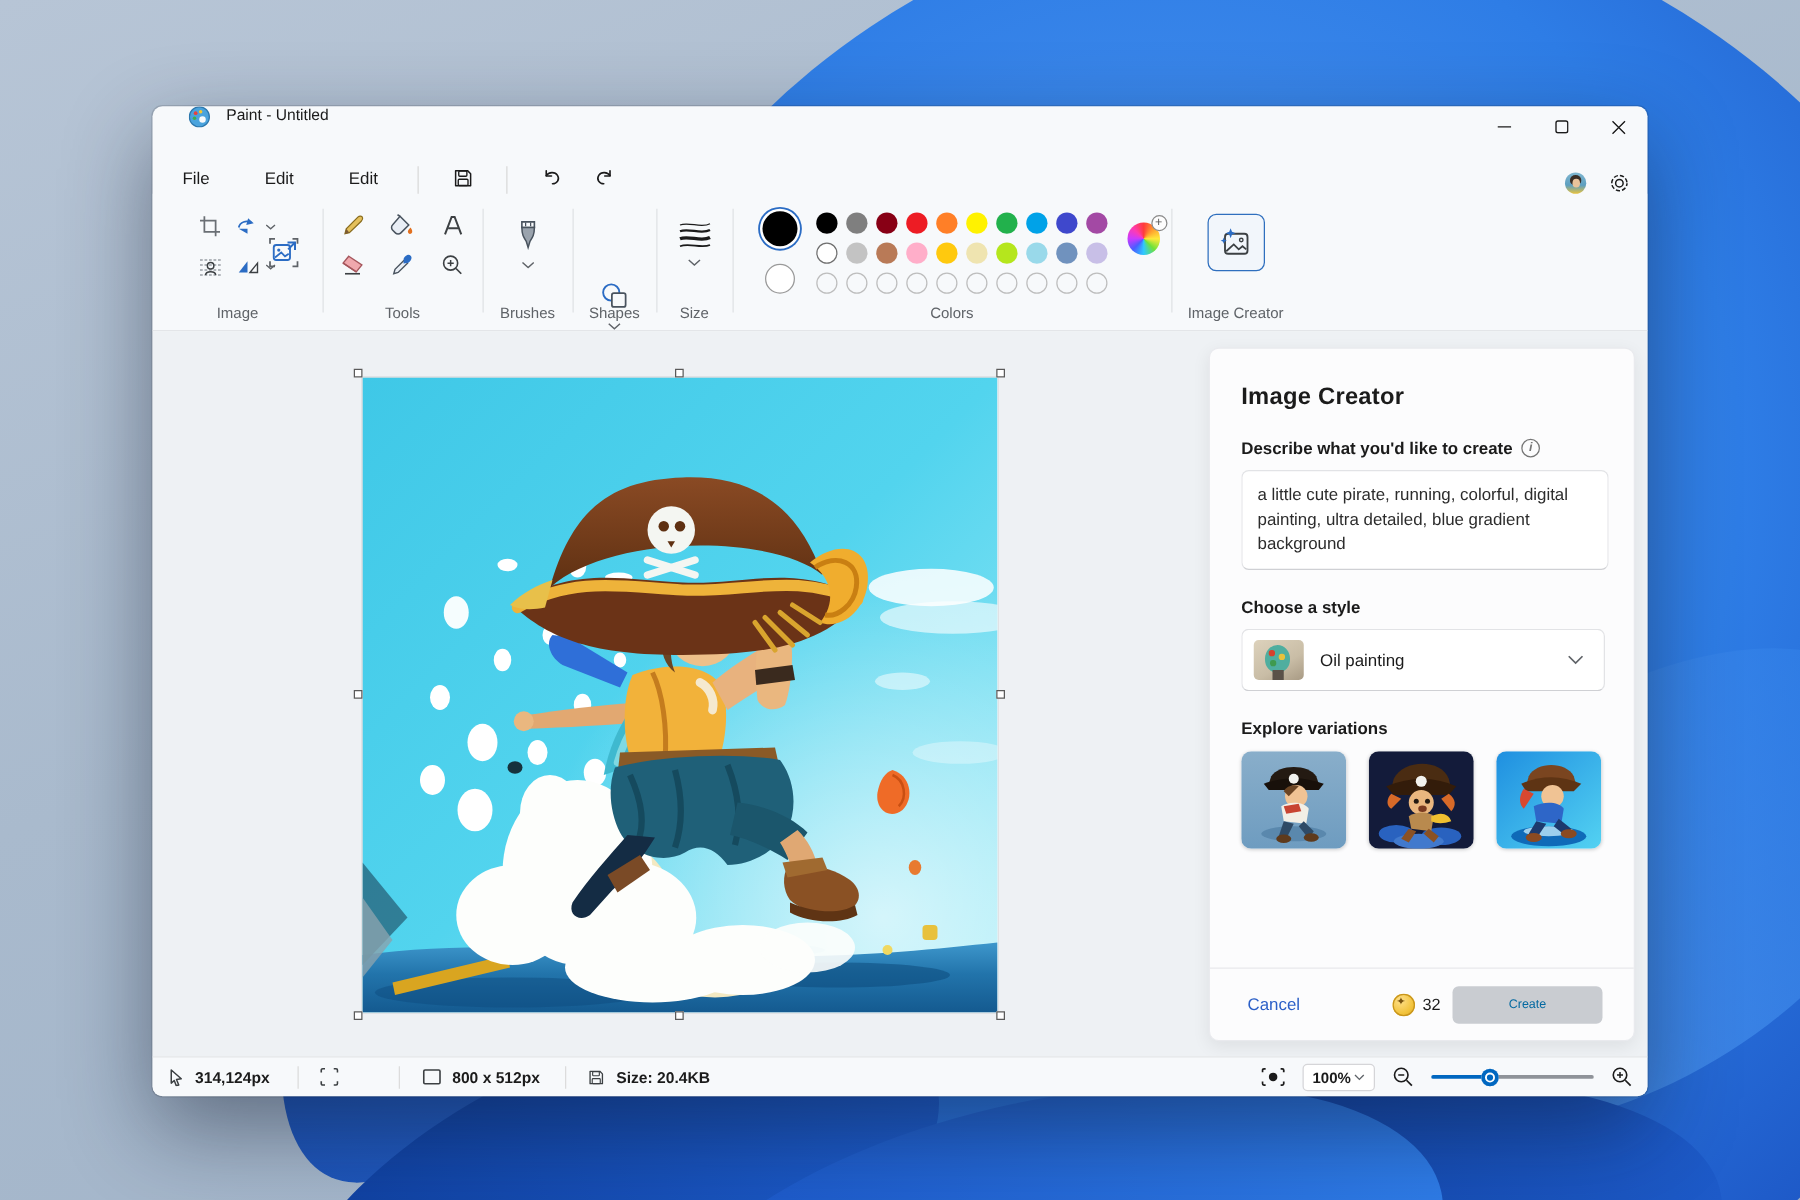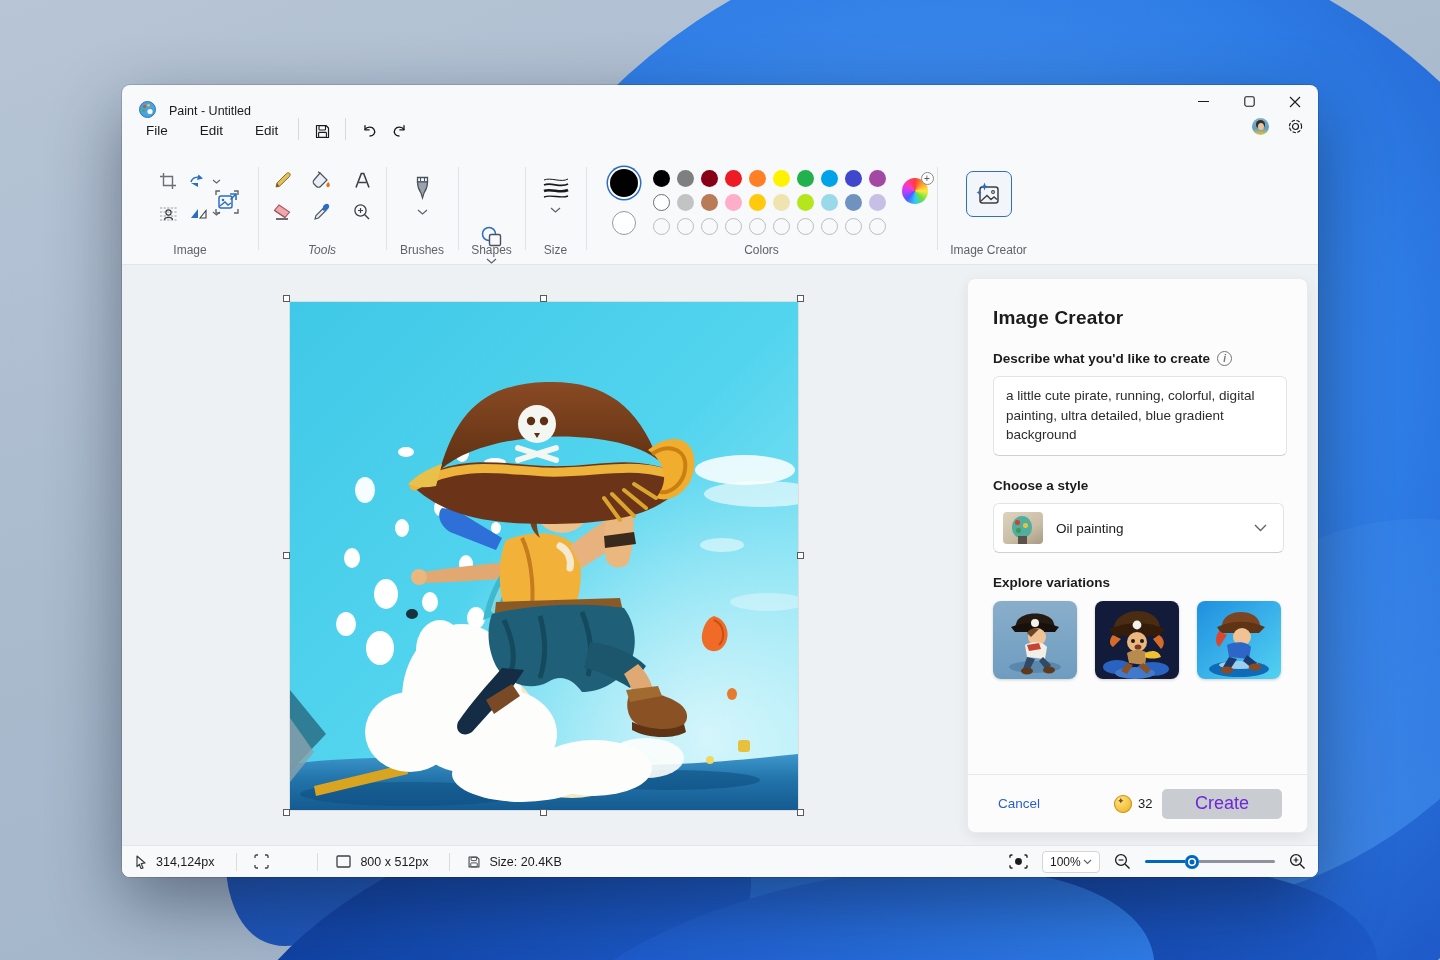--- a/index.html
+++ b/index.html
@@ -23,46 +23,46 @@
             background:linear-gradient(90deg,#0d3a96,#1d5ac8); }
   .petal5 { left:1050px; top:560px; width:520px; height:300px; transform:rotate(-34deg);
             background:linear-gradient(90deg,#5aa2f4,#2e7de6); opacity:.65; }
 
   
   .window { position:absolute; left:122px; top:85px; width:1196px; height:792px;
             background:#f7f9fb; border-radius:8px; overflow:hidden;
             box-shadow:0 26px 70px rgba(10,20,40,.45), 0 0 0 1px rgba(0,0,0,.12); }
 
   
-  .titlebar { height:33px; display:flex; align-items:flex-end; position:relative; }
+  .titlebar { height:33px; display:flex; align-items:flex-start; position:relative;padding-left:12px; }
   .app-icon { width:17px; height:17px; margin-left:17px; }
   .title-text { font-size:12.5px; margin-left:13px; color:#1b1b1b; }
   .win-controls { position:absolute; right:0; top:0; height:33px; display:flex; }
   .win-btn { width:46px; height:33px; display:flex; align-items:center; justify-content:center; cursor:default; }
 
   
-  .menubar { height:37px; display:flex; align-items:flex-start; position:relative; }
+  .menubar { height:37px; display:flex; align-items:flex-end; position:relative;gap:12px; }
   .menu-item { font-size:13.5px; padding:5px 12px; margin-left:8px; border-radius:5px; }
   .menu-item:first-child { margin-left:12px; }
   .vdiv { width:1px; height:22px; background:#d9d9d9; margin:0 8px; }
   .tool-btn16 { width:30px; height:26px; display:flex; align-items:center; justify-content:center; border-radius:5px; }
   .menubar-right { position:absolute; right:14px; display:flex; align-items:center; gap:18px; }
   .avatar { width:17px; height:17px; border-radius:50%; overflow:hidden; position:relative;
             background:linear-gradient(180deg,#7fb6cf 0%,#5d9fc0 60%,#e8c23c 100%); }
   .avatar .hair { position:absolute; left:4px; top:2px; width:9px; height:8px; border-radius:50% 50% 40% 40%; background:#3a2e26; }
   .avatar .face { position:absolute; left:5.5px; top:5px; width:6px; height:7px; border-radius:50%; background:#e9c39b; }
 
   
   .ribbon { height:110px; display:flex; background:#f7f9fb; border-bottom:1px solid #e3e5e8; }
   .rgroup { display:flex; flex-direction:column; align-items:center; position:relative; }
   .rgroup + .rgroup::before { content:""; position:absolute; left:0; top:12px; bottom:14px; width:1px; background:#e0e2e5; }
   .rgroup-label { position:absolute; bottom:7px; font-size:12px; color:#5f6368; white-space:nowrap; }
   .g-selection { width:95px; }
   .g-image     { width:136px; }
-  .g-tools     { width:128px;font-style:italic; }
+  .g-tools     { width:128px; }
   .g-brushes   { width:72px; }
   .g-shapes    { width:67px;justify-content:flex-end; }
   .g-size      { width:61px; }
   .g-colors    { width:351px; }
   .g-imgcreator{ width:103px; }
   .g-layers    { width:92px; }
   .chev { display:block; }
 
   .sel-rect { width:30px; height:28px; border:1.6px dashed #444; margin-top:21px; border-radius:2px; }
   .icon24 { width:20px; height:20px; display:flex; align-items:center; justify-content:center; }
@@ -122,26 +122,26 @@
   .panel-footer { position:absolute; left:0; right:0; bottom:0; height:58px; border-top:1px solid #e7e8eb;
                   display:flex; align-items:center; }
   .cancel-link { font-size:13.5px; color:#2b5fc7; margin-left:30px; }
   .credits { position:absolute; left:146px; display:flex; align-items:center; gap:6px; }
   .coin { width:18px; height:18px; border-radius:50%;
           background:radial-gradient(circle at 35% 30%, #ffe08a, #f2c33c 60%, #d9a41f);
           box-shadow:inset 0 0 0 1px #c8951c; position:relative; }
   .coin::after { content:"✦"; position:absolute; left:3px; top:1px; font-size:9px; color:#7a5410; }
   .credits-num { font-size:13px; }
   .create-btn { position:absolute; right:25px; width:120px; height:30px; border-radius:5px;
-                background:#c9ccd1; color:#6d28d9; font-size:18px; display:flex;
+                background:#c9ccd1; color:#0369a1; font-size:10px; display:flex;
                 align-items:center; justify-content:center; }
 
   
   .statusbar { height:32px; background:#f7f9fb; border-top:1px solid #e3e5e8;
-               display:flex; align-items:center; position:relative; font-size:12.5px; }
+               display:flex; align-items:center; position:relative; font-size:12.5px;font-weight:bold; }
   .sb-item { display:flex; align-items:center; gap:9px; }
   .sb-div { width:1px; height:18px; background:#dcdcdc; }
   .sb-right { position:absolute; right:12px; display:flex; align-items:center; gap:14px; }
   .zoom-combo { width:58px; height:22px; border:1px solid #d5d5d8; border-radius:4px; background:#fff;
                 display:flex; align-items:center; justify-content:space-between; padding:0 7px; font-size:12px; }
   .slider { width:130px; height:14px; position:relative; display:flex; align-items:center; }
   .slider .track-l { position:absolute; left:0; width:46px; height:3px; border-radius:2px; background:#0067c0; }
   .slider .track-r { position:absolute; left:46px; right:0; height:3px; border-radius:2px; background:#8f9399; }
   .slider .thumb { position:absolute; left:40px; width:14px; height:14px; border-radius:50%;
                    background:#0067c0; box-shadow:inset 0 0 0 3px #0067c0, inset 0 0 0 4.5px #fff; }

